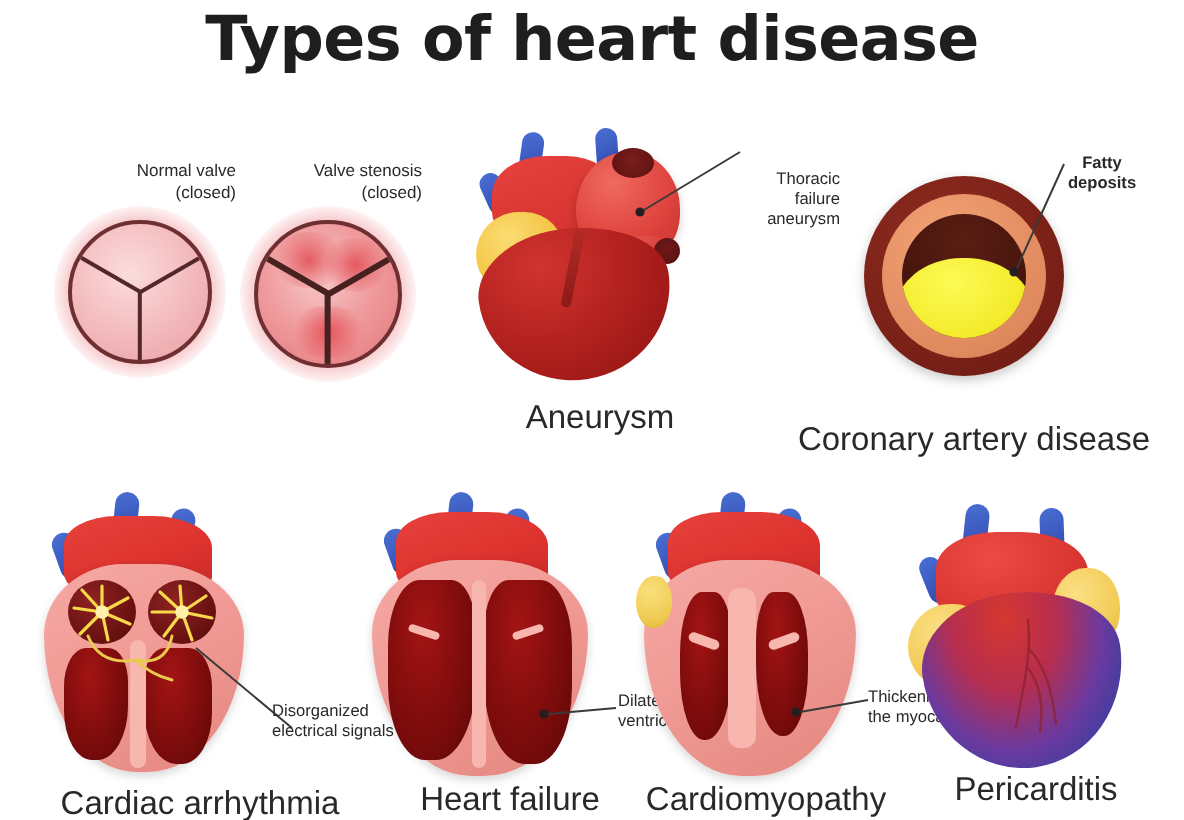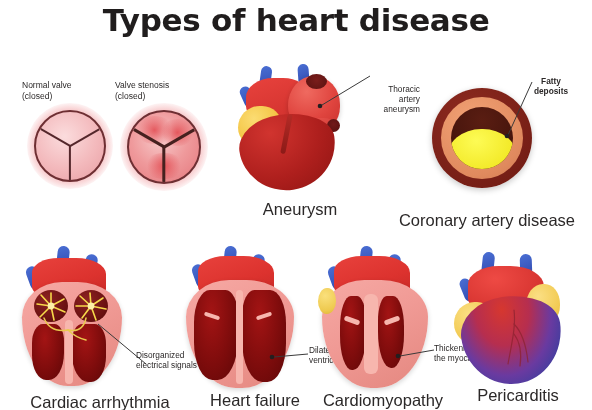--- a/index.html
+++ b/index.html
@@ -18,21 +18,21 @@
   }
 
   
   .panel{position:absolute;}
   .caption{
     position:absolute;text-align:center;font-size:16.5px;color:#2b2828;
     white-space:nowrap;font-family:"Liberation Sans",sans-serif;
   }
   .sublabel{
     position:absolute;font-size:8.5px;line-height:10.5px;color:#2b2828;
-    text-align:left;white-space:nowrap;
+    text-align:right;white-space:nowrap;
   }
   .callout{
     position:absolute;font-size:8.3px;line-height:10px;color:#2b2828;
     white-space:nowrap;
   }
   .callout.right{text-align:right;}
   .callout.center{text-align:center;}
   .leader{position:absolute;overflow:visible;}
 
   
@@ -193,21 +193,21 @@
       <div class="h-vessel" style="left:52px;top:52px;width:5px;height:40px;transform:rotate(11deg);
                   background:linear-gradient(180deg,#b42b26 0%,#8c1a17 100%);border-radius:4px;"></div>
     </div>
 
     <svg class="leader" style="left:74px;top:12px;width:66px;height:34px;" viewBox="0 0 66 34">
       <line x1="64" y1="2" x2="16" y2="31" stroke="#3a3a3a" stroke-width="1"></line>
       <circle cx="14" cy="32" r="2.3" fill="#231f20"></circle>
     </svg>
     <div class="callout right" style="left:122px;top:22px;width:66px;">
       <div>Thoracic</div>
-      <div>artery</div>
+      <div>failure</div>
       <div>aneurysm</div>
     </div>
   </div>
 
   <div class="caption" style="left:235px;top:200px;width:130px;">Aneurysm</div>
 
   <div class="panel" style="left:420px;top:80px;width:170px;height:115px;">
     <div class="artery" style="left:12px;top:8px;width:100px;height:100px;">
       <div class="wall"></div>
       <div class="media"></div>

